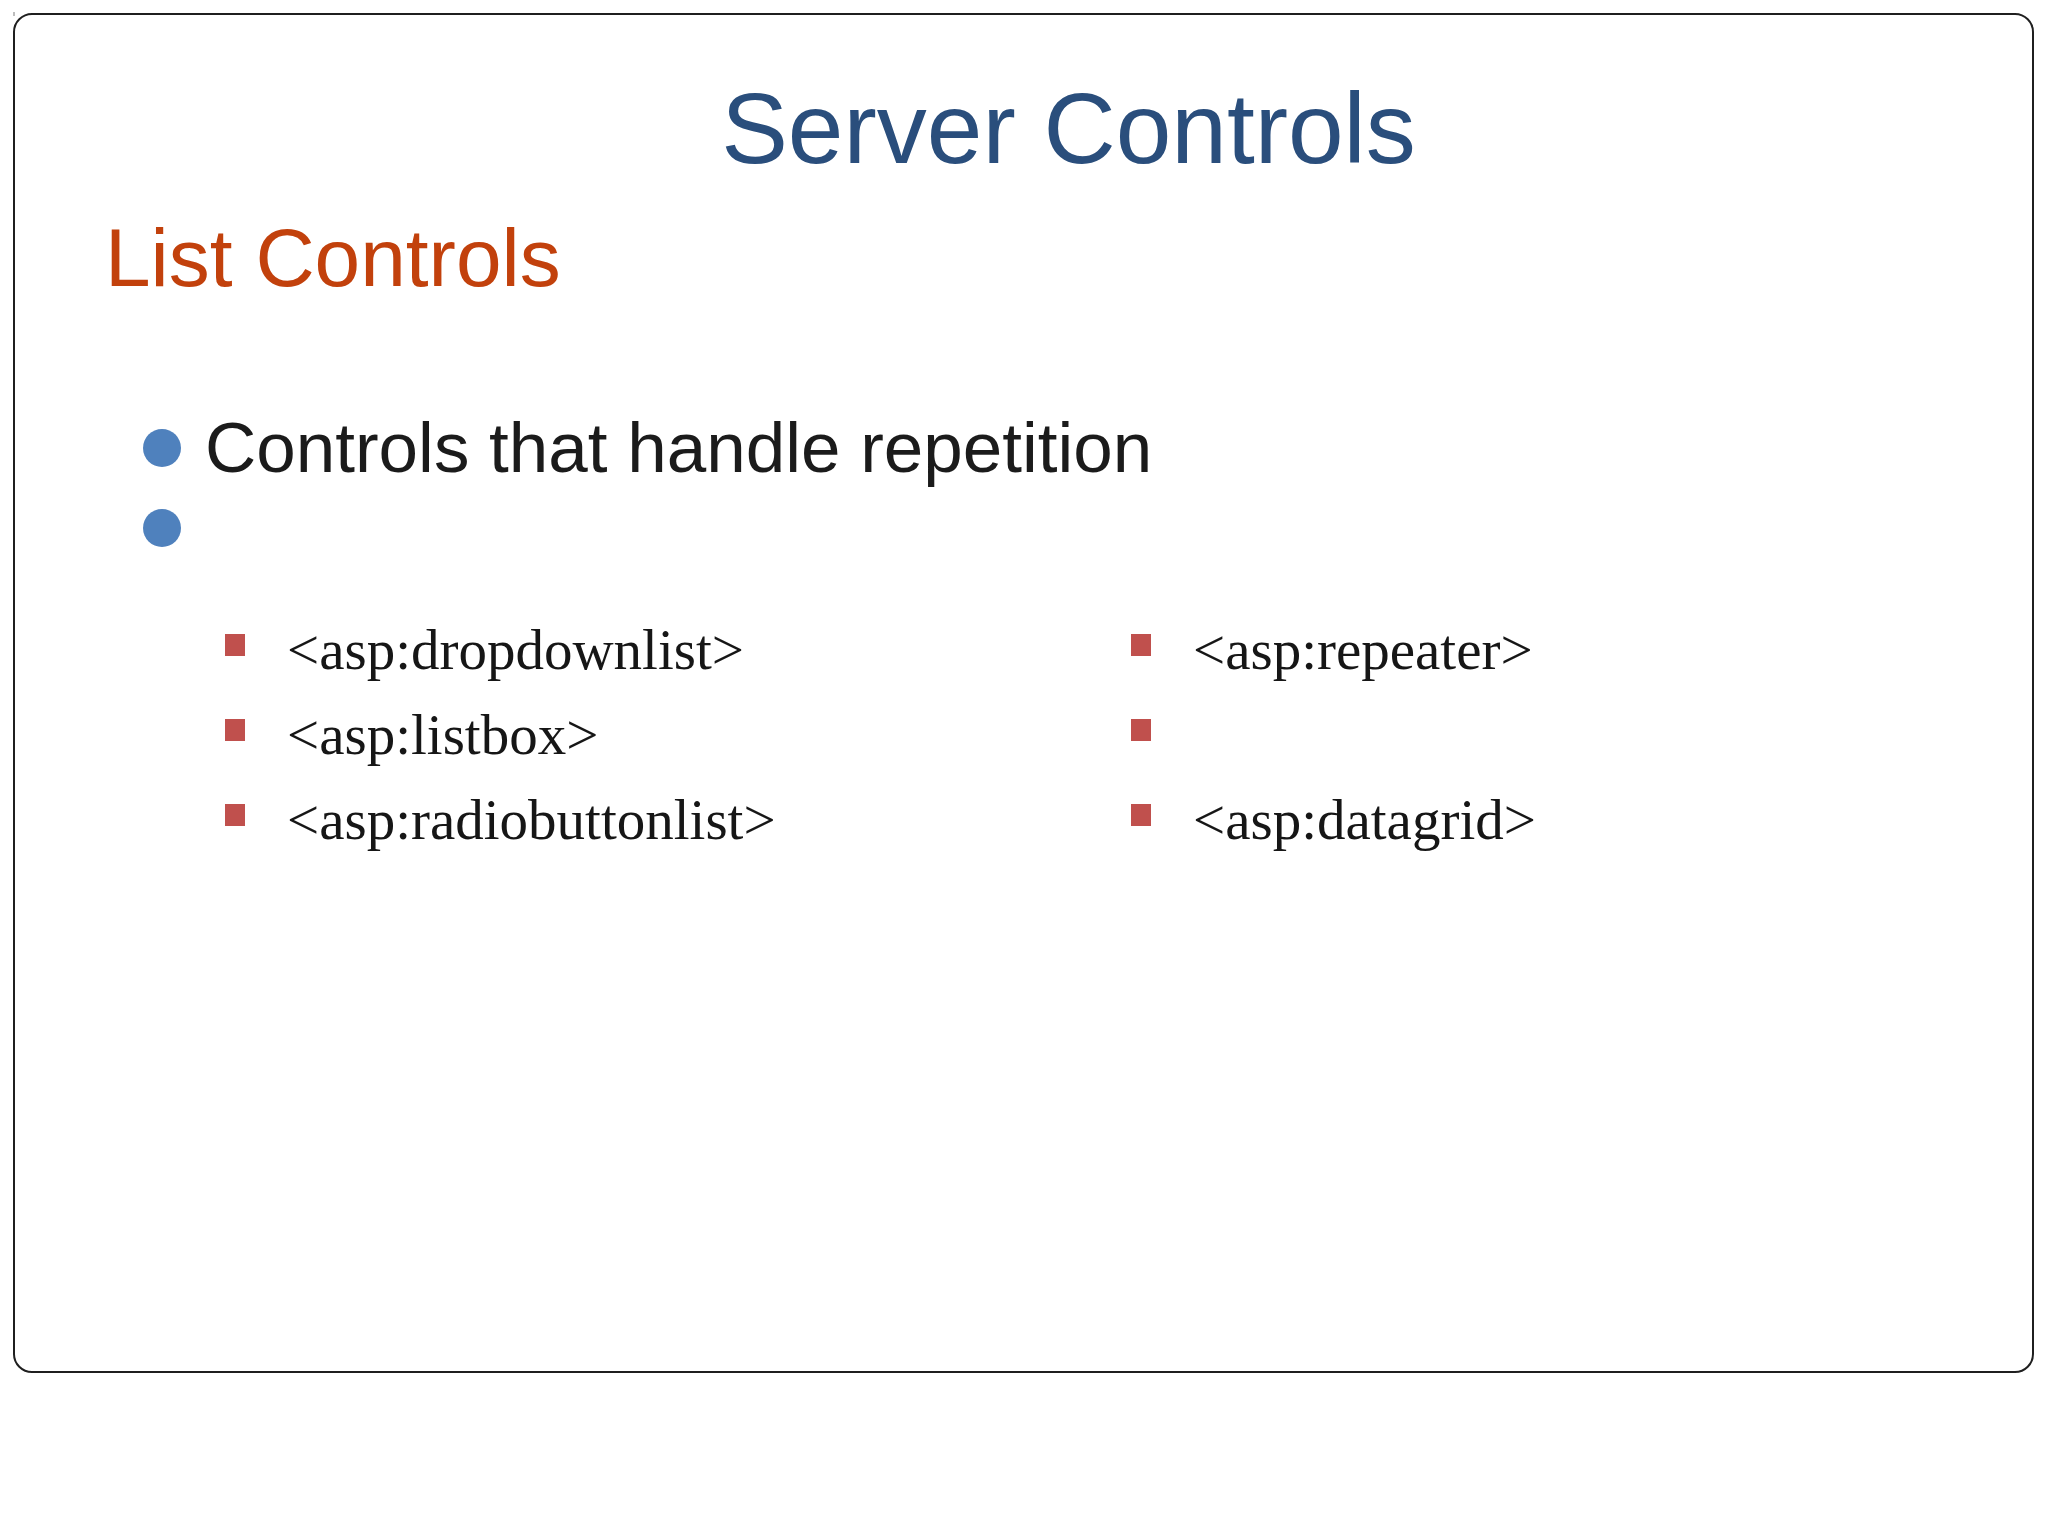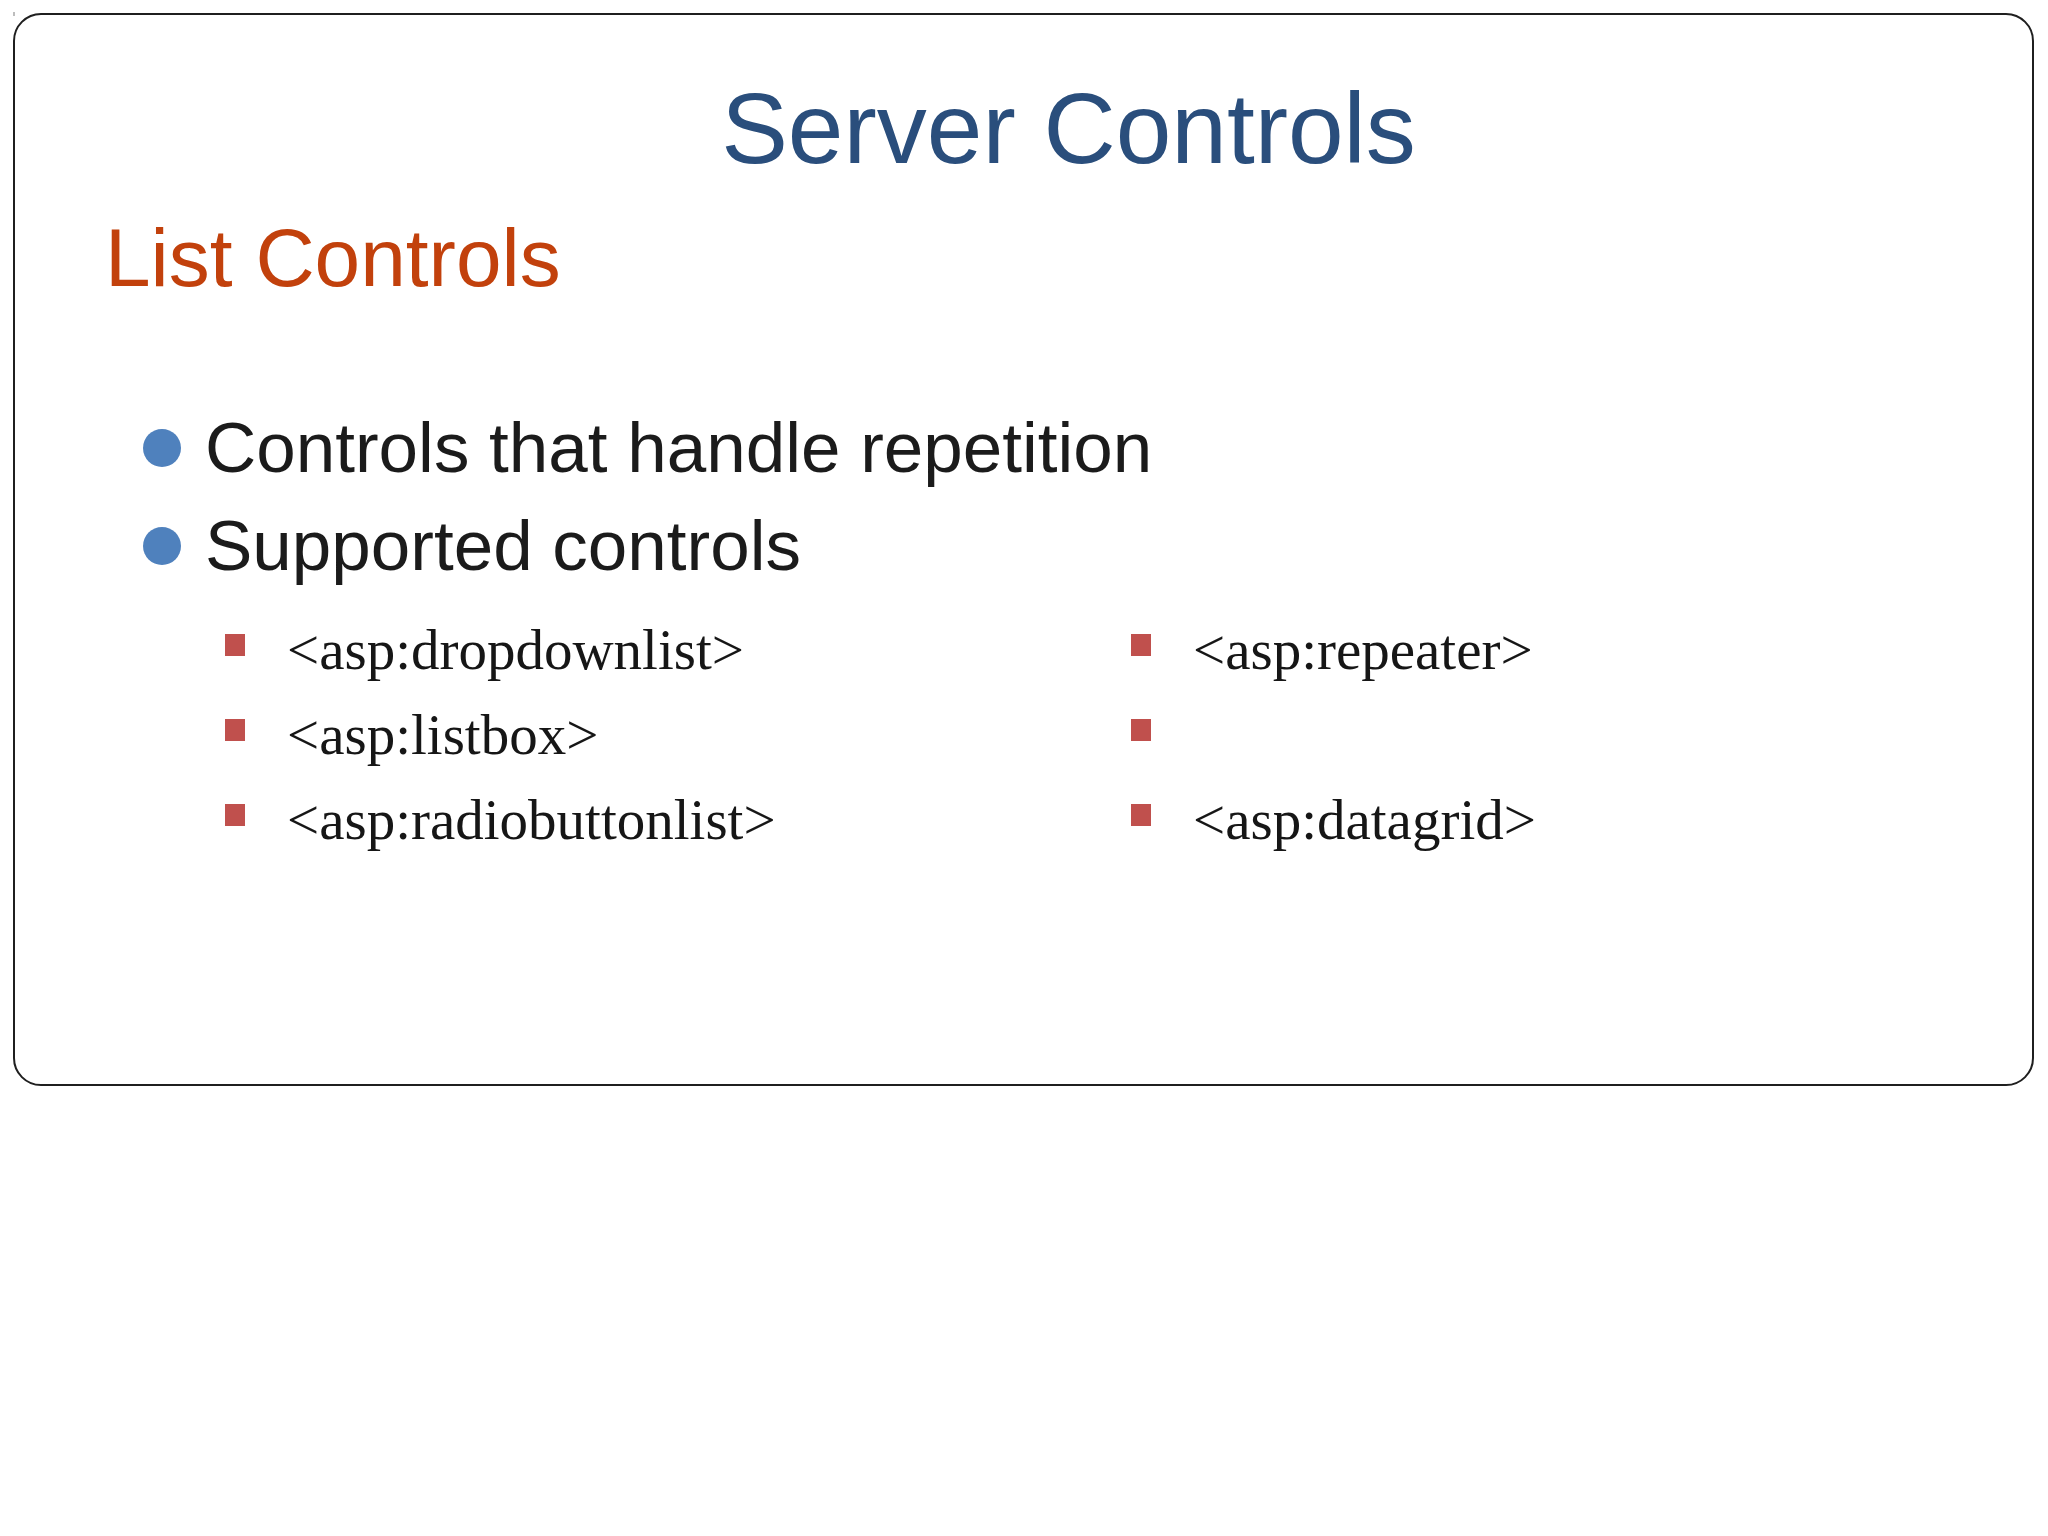--- a/index.html
+++ b/index.html
@@ -16,24 +16,24 @@
     width: 2048px;
     height: 1536px;
     background: #ffffff;
   }
   
   .slide {
     position: absolute;
     left: 13px;
     top: 13px;
     width: 2021px;
-    height: 1073px;
+    height: 1360px;
     box-sizing: border-box;
     border: 2px solid #1f1f1f;
-    border-radius: 28px;
+    border-radius: 19px;
     background: #ffffff;
   }
   
   .title {
     position: absolute;
     left: 90px;
     right: 0;
     top: 58px;
     text-align: center;
     font-size: 100px;
@@ -125,21 +125,20 @@
 
     <div class="subtitle">List Controls</div>
 
     <div class="bullets">
       <div class="bullet-row">
         <span class="dot"></span>
         <span class="bullet-text">Controls that handle repetition</span>
       </div>
       <div class="bullet-row">
         <span class="dot"></span>
-        <span class="bullet-text">Supported controls</span>
       </div>
     </div>
 
     <div class="sub-col left">
       <div class="sub-row">
         <span class="square"></span>
         <span class="sub-text">&lt;asp:dropdownlist&gt;</span>
       </div>
       <div class="sub-row">
         <span class="square"></span>

